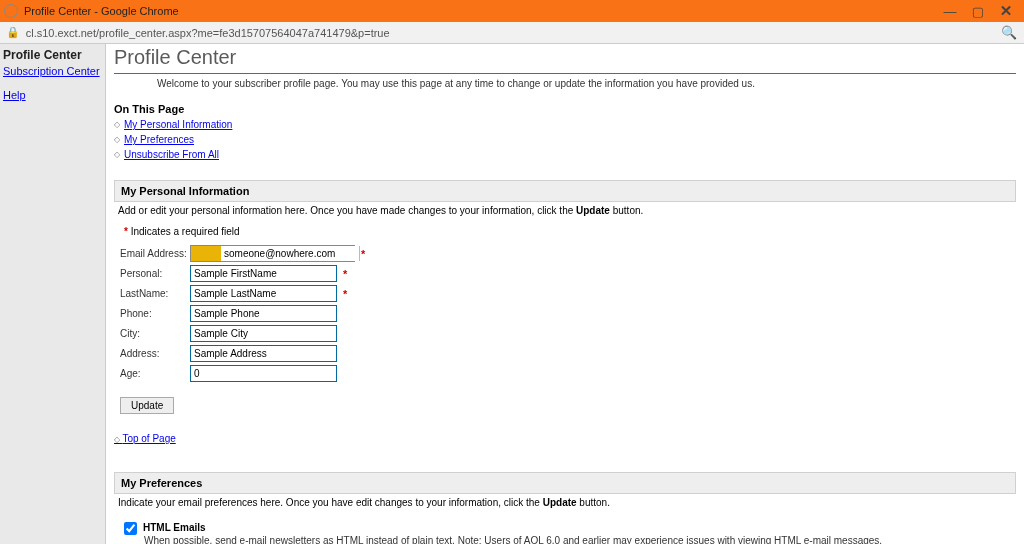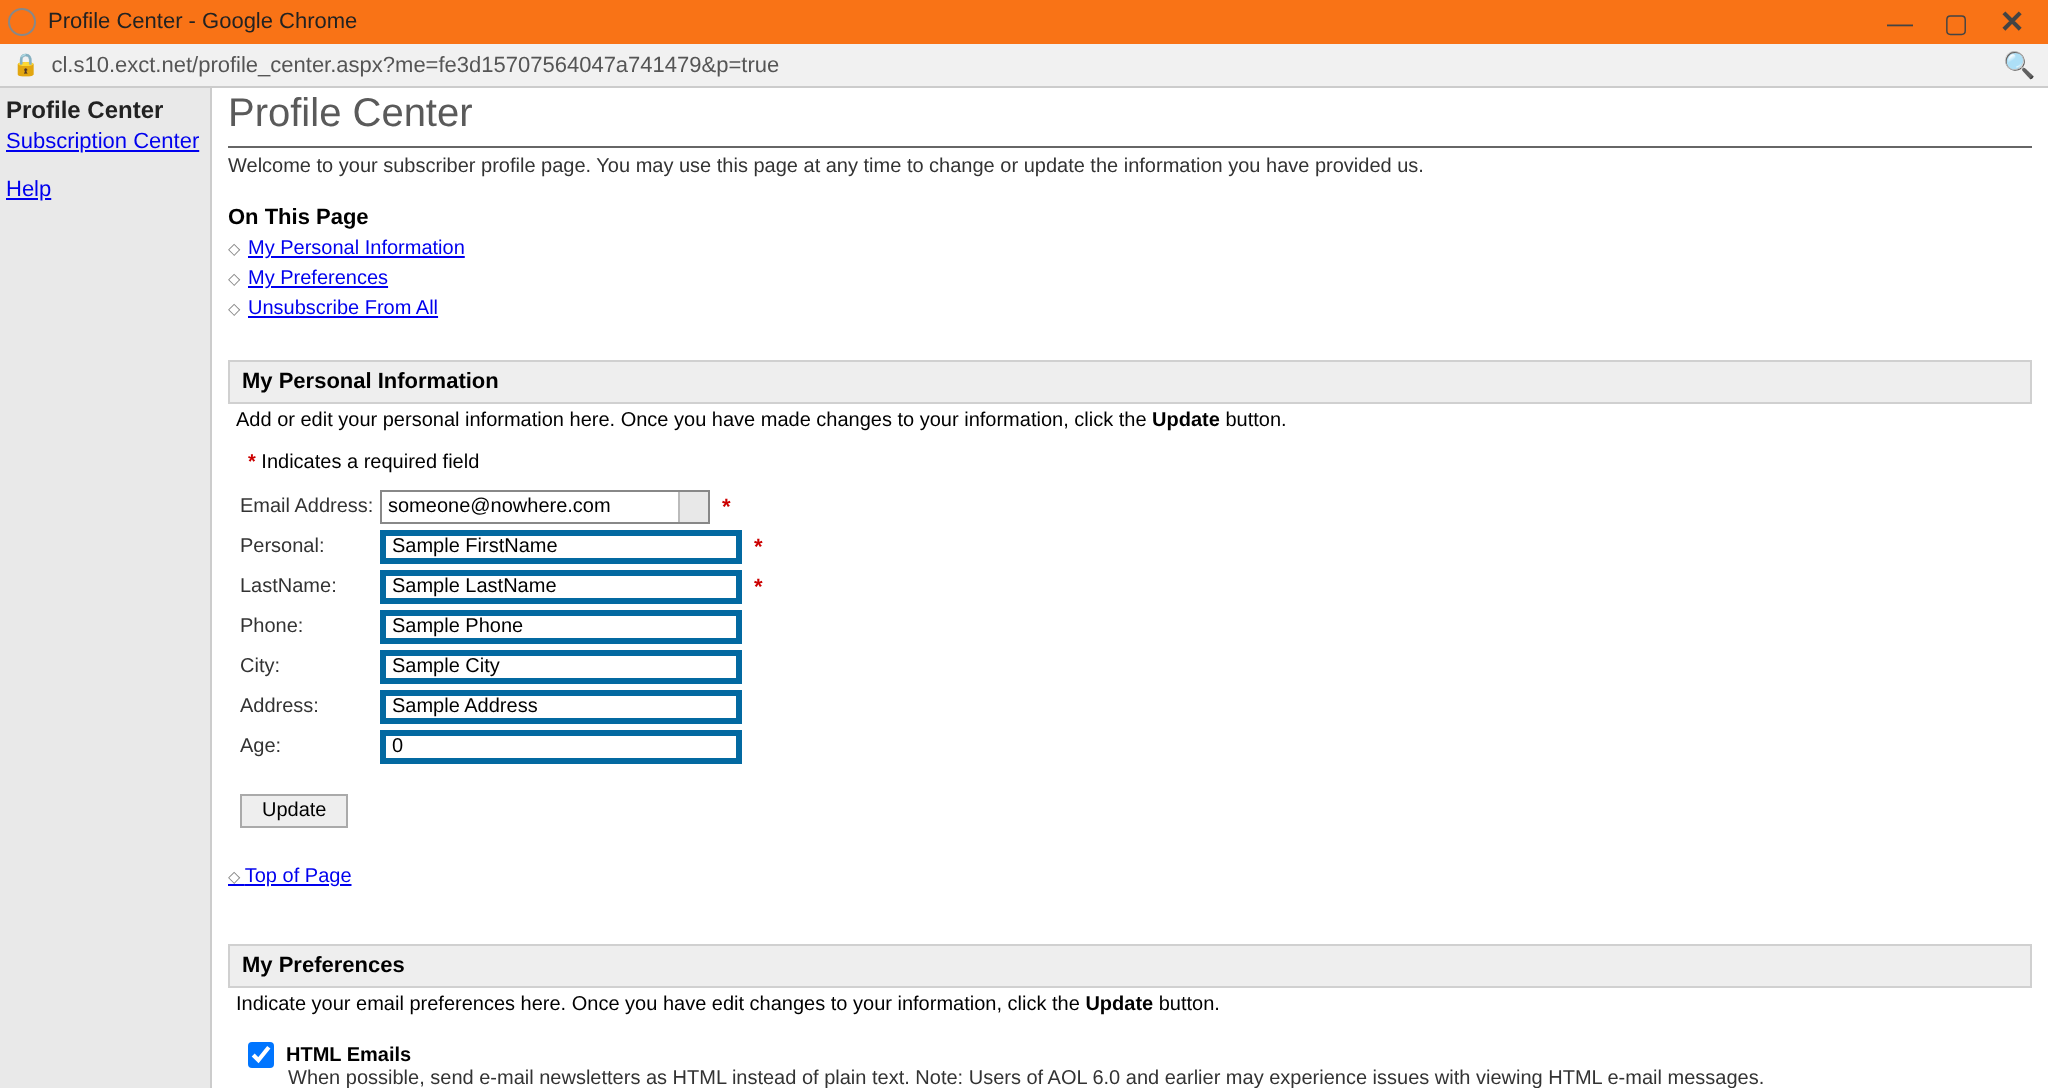--- a/index.html
+++ b/index.html
@@ -15,35 +15,35 @@
 .outer { display: flex; height: 500px; }
 .sidebar { width: 106px; background: #e9e9e9; border-right: 1px solid #ccc; padding: 4px 3px; }
 .sidebar .head { font-weight: bold; font-size: 12px; margin-bottom: 3px; color: #222; }
 .sidebar a { color: #0000ee; text-decoration: underline; font-size: 11px; display: block; margin-bottom: 4px; cursor: pointer; }
 .content-wrap { flex: 1; position: relative; }
 .content { height: 100%; overflow-y: scroll; padding: 0 8px 20px 8px; }
 .content::-webkit-scrollbar { width: 16px; }
 .content::-webkit-scrollbar-track { background: #f0f0f0; }
 .content::-webkit-scrollbar-thumb { background: #c0c0c0; }
 h1.pt { font-size: 20px; color: #5a5a5a; font-weight: normal; border-bottom: 1px solid #666; padding: 2px 0 4px 0; margin-bottom: 4px; }
-.intro { font-size: 10px; color: #333; margin-bottom: 14px; }
+.intro { font-size: 10px; color: #333; margin-bottom: 14px; margin-left: 43px; }
 .onpage { margin-bottom: 18px; }
 .onpage b { font-size: 11px; }
 .onpage ul { list-style: none; margin-top: 2px; }
 .onpage li { padding-left: 10px; position: relative; line-height: 14px; }
 .onpage li::before { content: "◇"; position: absolute; left: 0; font-size: 8px; color: #888; top: 1px;}
 .onpage a { color: #0000ee; text-decoration: underline; font-size: 10px; cursor: pointer; }
 .section-hdr { font-weight: bold; font-size: 11px; background: #eee; padding: 4px 6px; border: 1px solid #d0d0d0; margin-bottom: 3px; }
 .section-desc { font-size: 10px; margin-bottom: 10px; padding-left: 4px; }
 .reqnote { font-size: 10px; margin: 4px 0 8px 10px; }
 .star { color: #c00; font-weight: bold; }
 .frow { display: flex; align-items: center; margin-bottom: 3px; padding-left: 6px; }
 .flabel { width: 70px; font-size: 10px; color: #333; }
-.frow input[type=text] { width: 181px; height: 17px; font-size: 10px; padding: 0 3px; border: 3px solid #0369a1; }
-.frow .email-in { display: flex; align-items: center; width: 165px; border: 1px solid #888; height: 17px; background: #f0abfc; }
+.frow input[type=text] { width: 147px; height: 17px; font-size: 10px; padding: 0 3px; border: 1px solid #0369a1; }
+.frow .email-in { display: flex; align-items: center; width: 165px; border: 1px solid #888; height: 17px; background: #eab308; padding-left: 30px; }
 .frow .email-in input { border: none; height: 15px; width: 148px; }
 .frow .email-in .cap { width: 15px; height: 15px; background: #e8e8e8; border-left: 1px solid #bbb; }
 .frow .star { margin-left: 6px; }
 .upd { margin: 12px 0 12px 6px; padding: 2px 10px; font-size: 10px; background: #eee; border: 1px solid #aaa; cursor: pointer; }
 .top { color: #0000ee; text-decoration: underline; font-size: 10px; cursor: pointer; }
 .top::before { content: "◇ "; font-size: 8px; color: #888; }
 .prefs { margin-top: 28px; }
 .pref { padding: 3px 0 8px 10px; }
 .pref input { margin-right: 6px; vertical-align: middle; }
 .pref b { font-size: 10px; }

